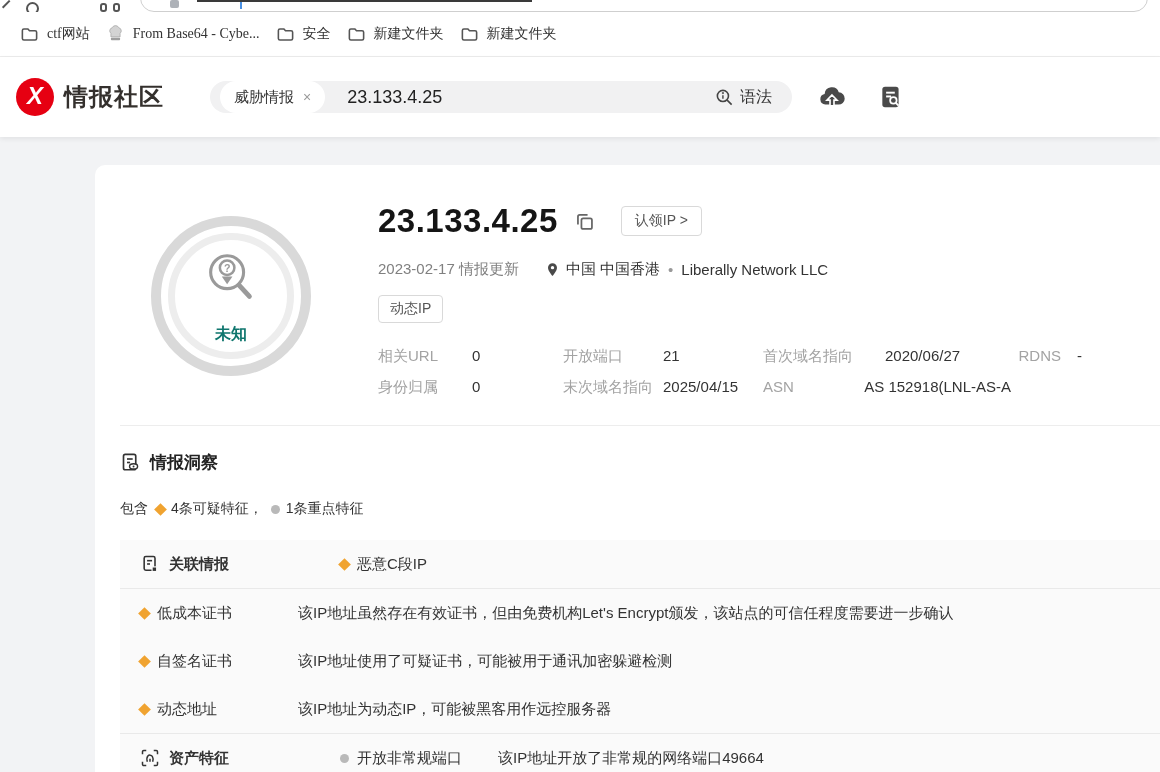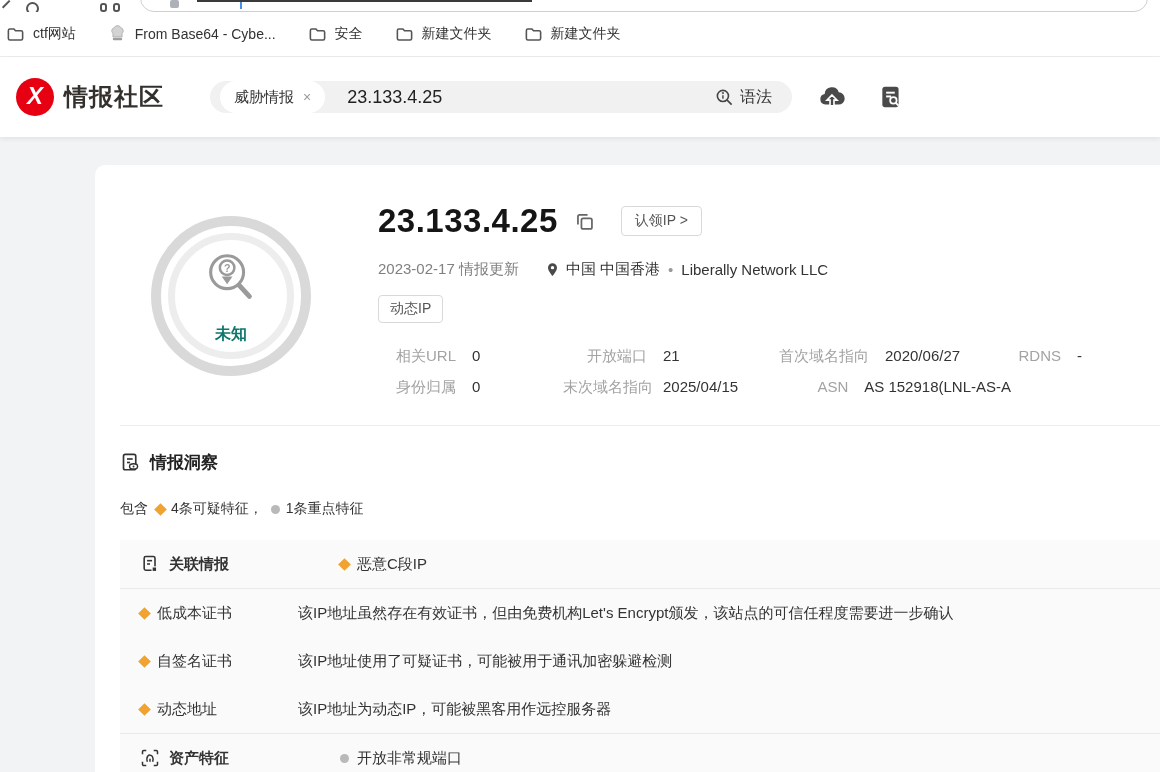--- a/index.html
+++ b/index.html
@@ -12,22 +12,22 @@
   .back-partial { position:absolute; left:4px; top:2px; width:10px; height:10px; border-left:2px solid #555; transform:rotate(45deg); }
   .refresh-partial { position:absolute; left:26px; top:2px; width:13px; height:13px; border:2px solid #555; border-radius:50%; }
   .ext-dots { position:absolute; left:100px; top:3px; width:22px; height:9px; display:flex; gap:6px; }
   .ext-dots i { width:7px; height:9px; border:2px solid #555; border-radius:3px; }
   .addressbar-bottom { position:absolute; left:140px; top:-16px; width:1008px; height:28px;
     background:#fff; border:1px solid #cfcfcf; border-radius:14px; }
   .favicon-partial { position:absolute; left:170px; top:0px; width:9px; height:8px; background:#aeb2b8; border-radius:2px; }
   .caret-partial { position:absolute; left:240px; top:0px; width:2px; height:9px; background:#4a90e2; }
 
   
-  .bookmarks-bar { height:45px; background:#fff; display:flex; align-items:center; gap:32px;
-    padding-left:6px; border-bottom:1px solid #ececec; }
+  .bookmarks-bar { height:45px; background:#fff; display:flex; align-items:center; gap:16px;
+    padding-left:20px; border-bottom:1px solid #ececec;font-family:Liberation Serif, serif; }
   .bookmark { display:flex; align-items:center; gap:8px; font-size:14px; color:#333; cursor:pointer; }
   .bookmark svg { flex:0 0 auto; }
 
   
   .site-header { height:80px; background:#fff; display:flex; align-items:center; padding:0 16px;
     box-shadow:0 2px 5px rgba(0,0,0,0.07); position:relative; z-index:2; }
   .logo { display:flex; align-items:center; gap:10px; }
   .logo-circle { width:38px; height:38px; border-radius:50%; background:#e60012; display:flex;
     align-items:center; justify-content:center; }
   .logo-circle span { color:#fff; font-weight:bold; font-style:italic; font-size:24px; line-height:1; transform:translateY(-1px); }
@@ -65,21 +65,21 @@
   .pin-wrap { margin-left:26px; display:flex; }
   .location { margin-left:6px; color:#333; }
   .dot-sep { margin:0 8px; color:#999; }
   .isp { color:#333; }
   .tag-row { margin-top:16px; }
   .ip-tag { display:inline-block; border:1px solid #d9d9d9; border-radius:4px; padding:4px 11px;
     font-size:14px; color:#555; }
 
   .stats-grid { margin-top:24px; display:grid; grid-template-columns:185px 200px 248px 1fr; row-gap:12px; }
   .stat { display:flex; font-size:15px; white-space:nowrap; }
-  .s-label { color:#a3a3a3;text-align:right; }
+  .s-label { color:#a3a3a3; }
   .s-value { color:#333; margin-left:16px; }
   .stat:nth-child(4n+1) .s-label { width:78px; }
   .stat:nth-child(4n+2) .s-label { width:84px; }
   .stat:nth-child(4n+3) .s-label { width:106px; }
   .stat:nth-child(4n)   .s-label { width:50px; text-align:right; }
 
   .h-divider { height:1px; background:#ededed; margin-top:28px; }
 
   .insight-head { margin-top:25px; display:flex; align-items:center; gap:9px; }
   .insight-title { font-size:17px; font-weight:bold; color:#222; }
@@ -361,19 +361,22 @@
               <path d="M12 13v3.5"></path>
             </svg>
           <span class="cat-label">资产特征</span>
         </div>
         <div class="t-features">
           <div class="feature">
             <div class="f-marker">
                 <span class="graydot"></span>
                 <span class="f-name">开放非常规端口</span>
               </div>
+            <div class="f-desc">
+                <span>该IP地址开放了非常规的网络端口49664</span>
+              </div>
           </div>
         </div>
       </div>
 
     </div>
   </div>
 </div>
 
 </body></html>

